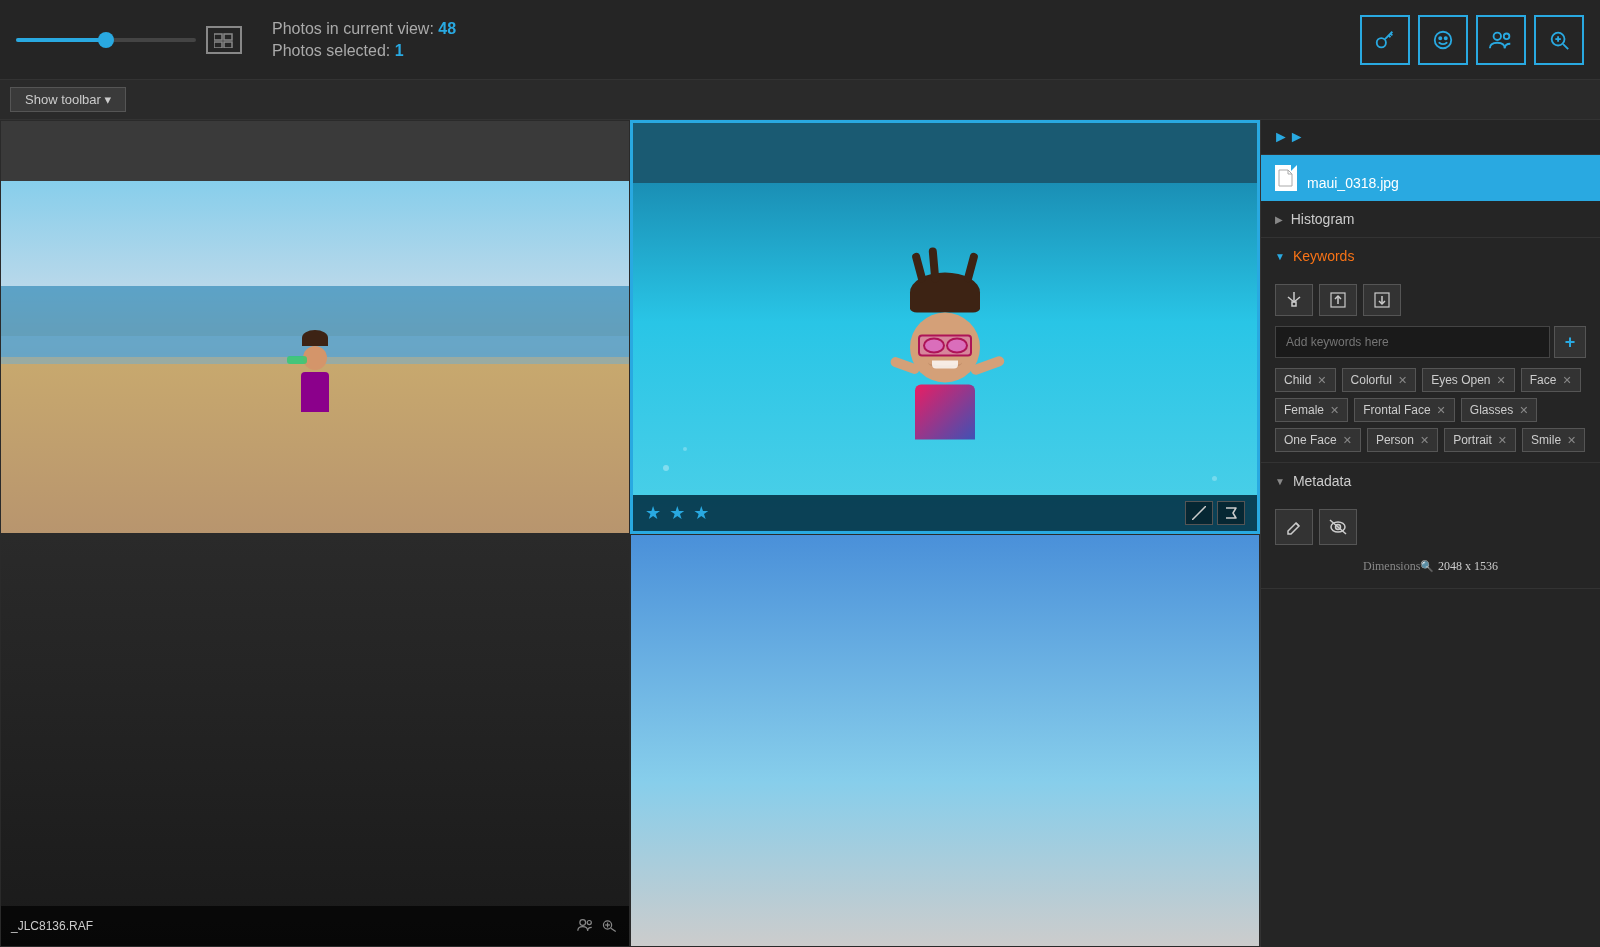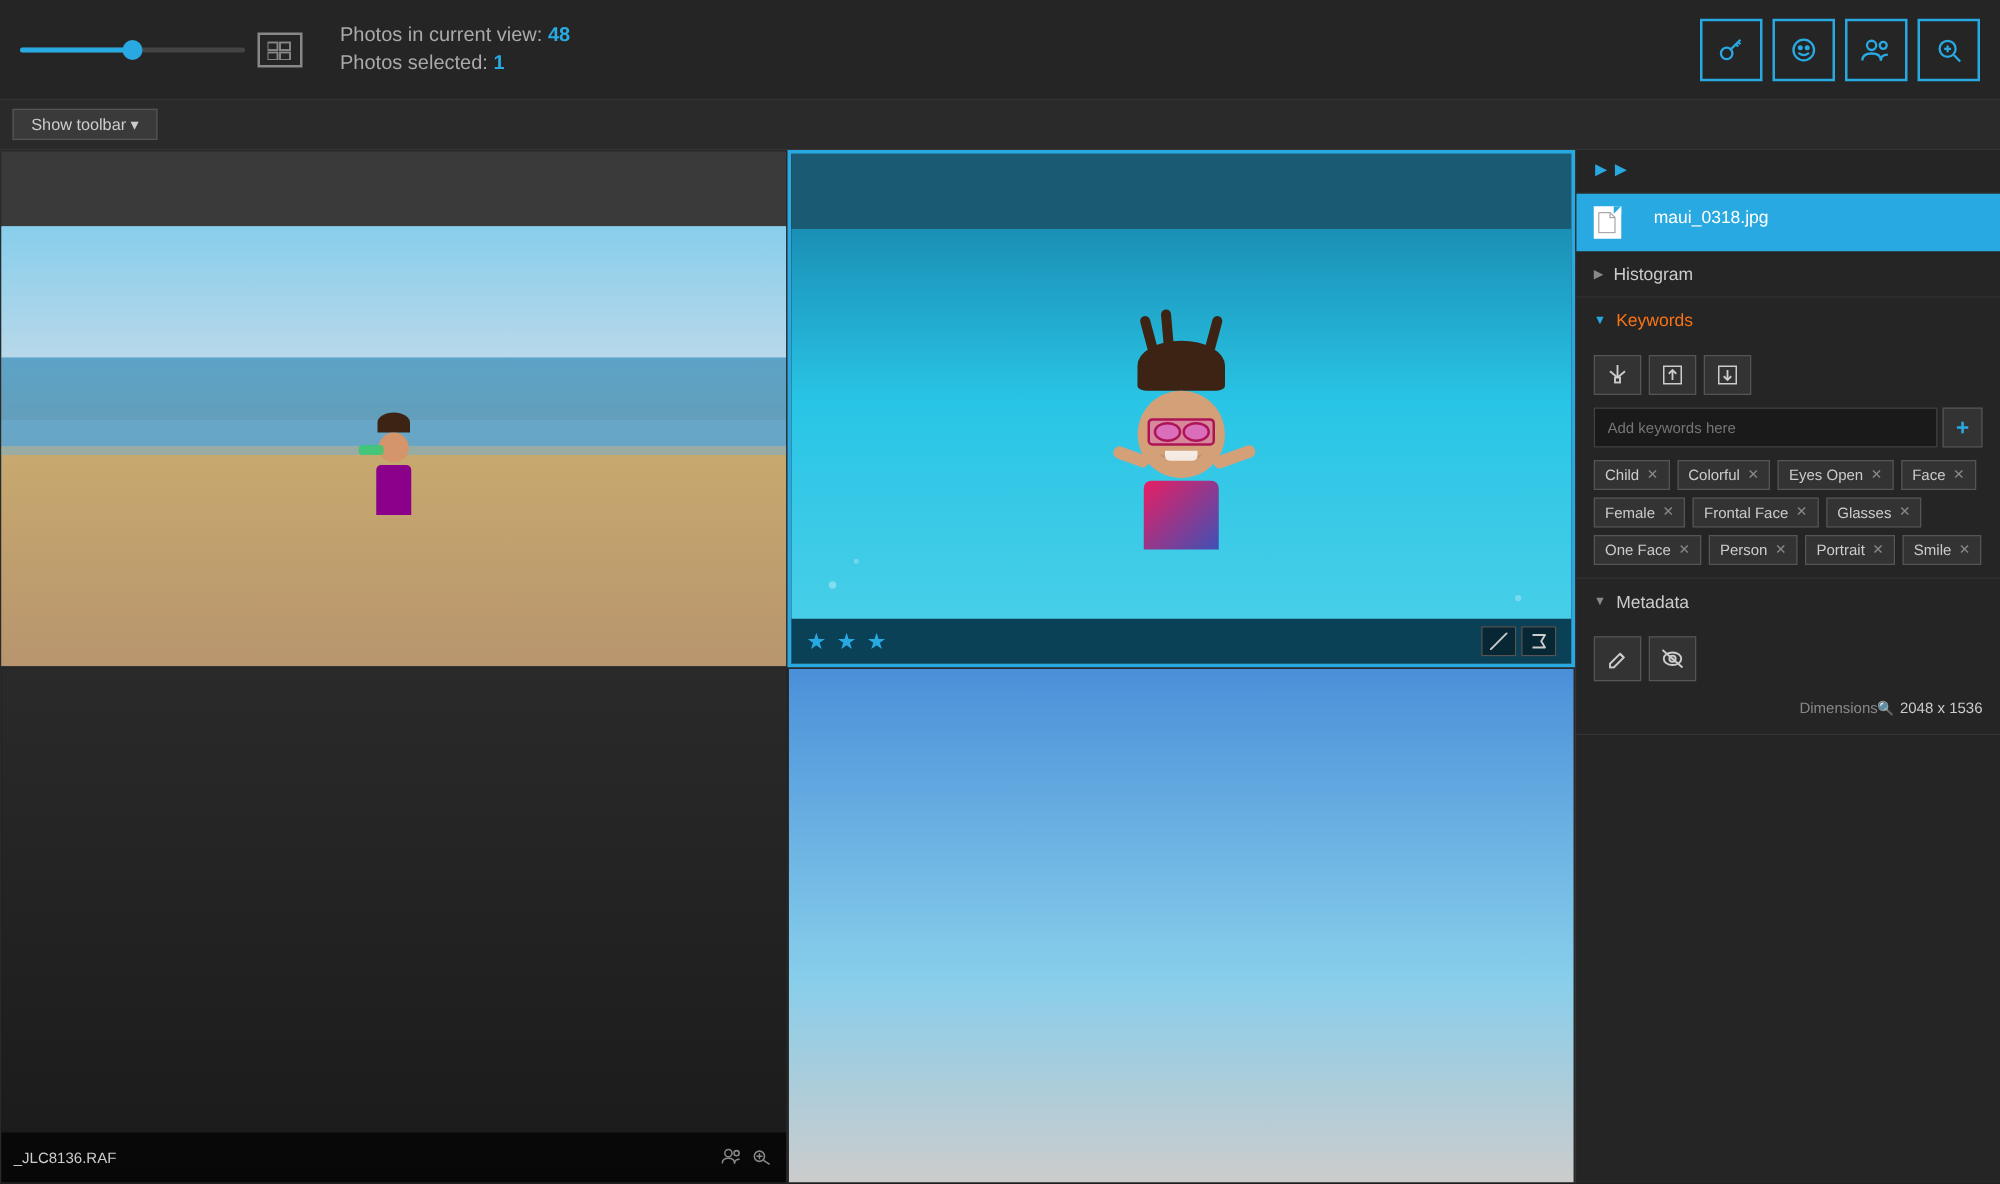--- a/index.html
+++ b/index.html
@@ -264,22 +264,22 @@
       padding: 8px 12px;
       color: #29a9e1;
       font-size: 16px;
       border-bottom: 1px solid #333;
     }
 
     .file-header {
       background: #29a9e1;
       padding: 10px 14px;
       display: flex;
-      align-items: flex-start;
-      gap: 26px;
+      align-items: flex-end;
+      gap: 10px;
       color: white;
       font-size: 14px;
     }
     .file-icon {
       width: 22px;
       height: 26px;
       background: white;
       position: relative;
       display: flex;
       align-items: center;
@@ -404,22 +404,23 @@
       display: flex;
       align-items: center;
       justify-content: center;
       cursor: pointer;
       font-size: 16px;
     }
 
     .meta-row {
       display: flex;
       align-items: center;
-      justify-content: flex-end;
+      justify-content: center;
       padding: 4px 0;
+      font-family: Liberation Serif, serif;
     }
     .meta-label { color: #888; font-size: 12px; }
     .meta-value { color: #ccc; font-size: 12px; display: flex; align-items: center; gap: 4px; }
     .meta-search-icon { color: #29a9e1; font-size: 11px; }
 
     
     .right-panel::-webkit-scrollbar { width: 6px; }
     .right-panel::-webkit-scrollbar-track { background: #1a1a1a; }
     .right-panel::-webkit-scrollbar-thumb { background: #444; border-radius: 3px; }
   </style>

